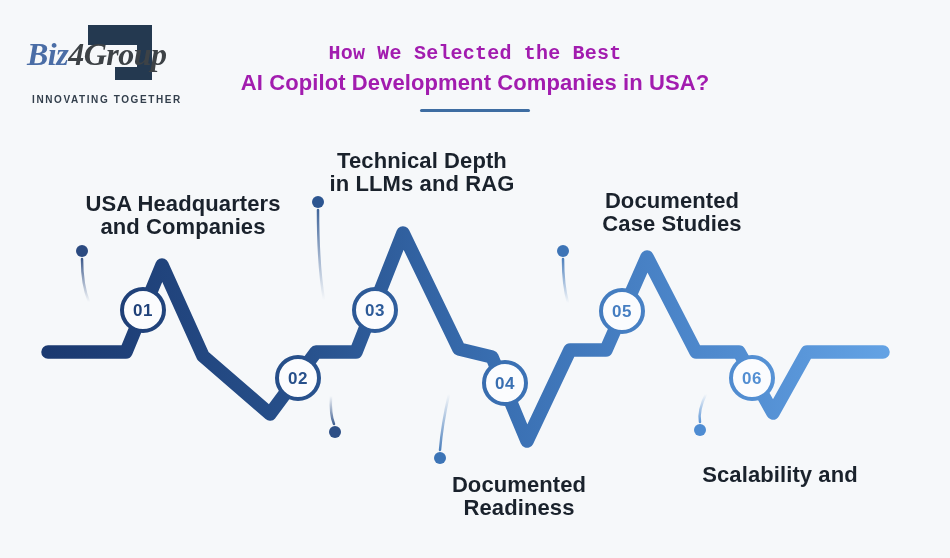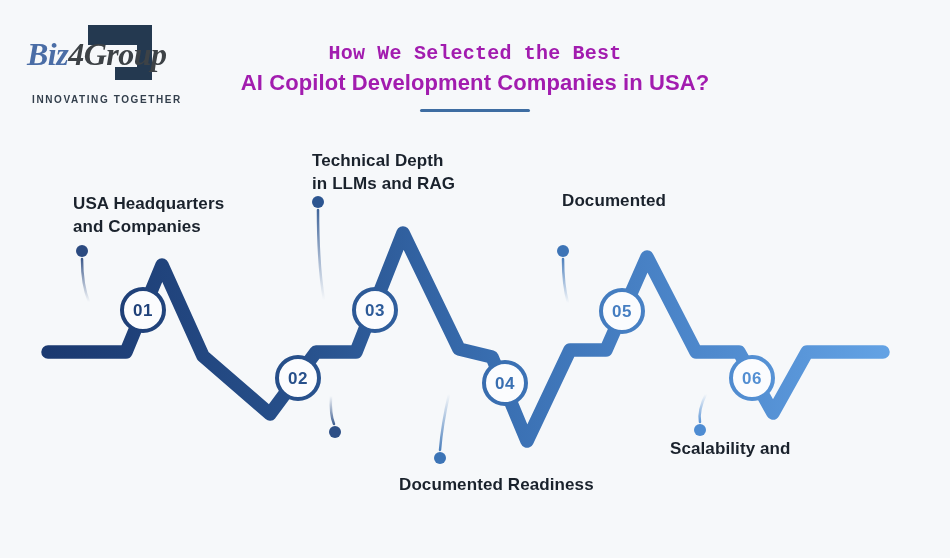--- a/index.html
+++ b/index.html
@@ -43,22 +43,22 @@
   .node-num{
     fill:url(#waveGrad);
     font-family:"Liberation Sans",sans-serif;
     font-size:17px;font-weight:bold;letter-spacing:0.5px;
     text-anchor:middle;
   }
   .pin-tail{fill:none;stroke-width:2.5;stroke-linecap:round;}
 
   
   .step-label{
-    position:absolute;
-    font-size:17px;font-weight:bold;line-height:22.5px;
+    position:absolute;text-align:center;
+    font-size:22px;font-weight:bold;line-height:22.5px;
     color:#1a222c;letter-spacing:0.1px;
   }
 </style>
 </head>
 <body>
 
 <div class="stage">
 
   <div class="logo">
     <svg width="150" height="86" viewBox="0 0 150 86">
@@ -165,21 +165,22 @@
   <div class="step-label" style="left:73px;top:193px;width:220px;">
     <div>USA Headquarters</div>
     <div>and Companies</div>
   </div>
   <div class="step-label" style="left:312px;top:150px;width:220px;">
     <div>Technical Depth</div>
     <div>in LLMs and RAG</div>
   </div>
   <div class="step-label" style="left:562px;top:190px;width:220px;">
     <div>Documented</div>
+    <div>Case Studies</div>
   </div>
   <div class="step-label" style="left:399px;top:474px;width:240px;">
     <div>Documented Readiness</div>
   </div>
-  <div class="step-label" style="left:670px;top:438px;width:220px;">
+  <div class="step-label" style="left:670px;top:464px;width:220px;">
     <div>Scalability and</div>
   </div>
 
 </div>
 
 </body></html>

